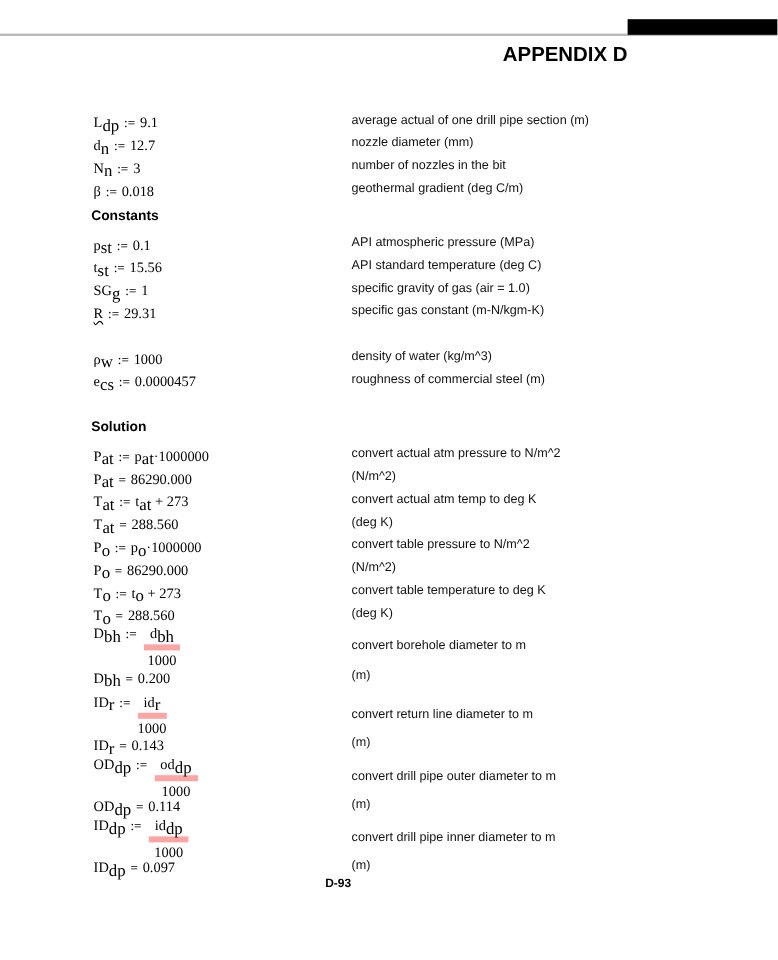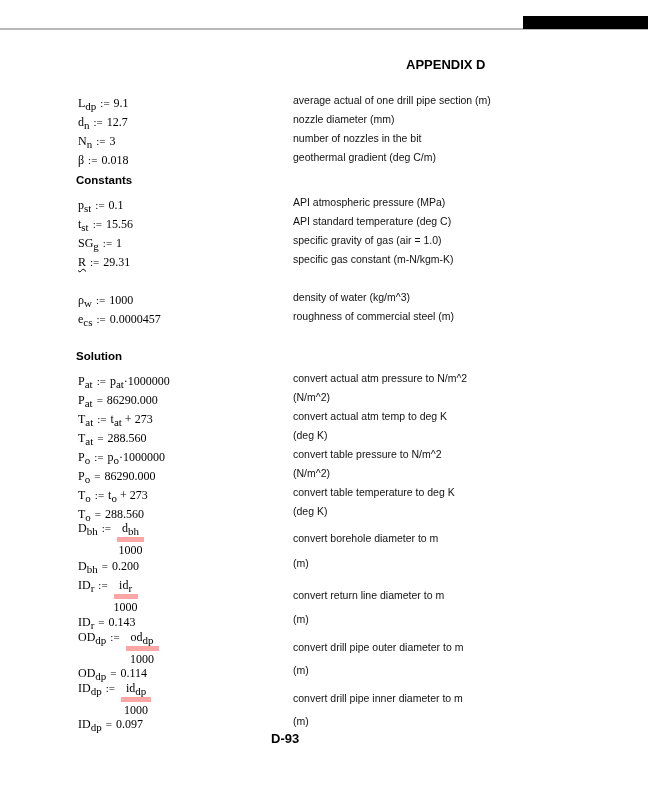--- a/index.html
+++ b/index.html
@@ -2,41 +2,41 @@
 <html><head>
 <meta charset="utf-8">
 <style>
   html,body{margin:0;padding:0;}
   body{width:648px;height:800px;background:#ffffff;position:relative;
        font-family:"Liberation Sans",sans-serif;color:#000;}
   .page{position:absolute;inset:0;background:#fff;overflow:hidden;}
 
   .hdr-rule{position:absolute;left:0;top:28px;width:648px;height:2px;background:#b9b9b9;}
   .hdr-bar{position:absolute;left:523px;top:16px;width:125px;height:13px;background:#000;}
-  .appendix{position:absolute;left:406px;top:36px;font-weight:bold;font-size:13px;margin-top:21px;}
+  .appendix{position:absolute;left:419px;top:36px;font-weight:bold;font-size:17px;}
 
   .heading{position:absolute;left:76px;font-weight:bold;font-size:11.5px;}
 
   .row{position:absolute;left:78px;right:0;height:16px;}
   .eq{font-family:"Liberation Serif",serif;font-size:12px;white-space:nowrap;}
-  sub.sb{font-size:11px;vertical-align:baseline;position:relative;top:3px;line-height:0;}
+  sub.sb{font-size:14px;vertical-align:baseline;position:relative;top:3px;line-height:0;}
   .op{margin:0 4px;font-size:11px;font-family:"Liberation Serif",serif;}
   .desc{position:absolute;left:215px;top:1px;font-size:10.5px;color:#121212;white-space:nowrap;}
 
   .wavy{text-decoration-line:underline;text-decoration-style:wavy;
         text-decoration-color:#000;text-decoration-thickness:1px;text-underline-offset:2px;}
 
   .frow{height:36px;}
   .feq{display:flex;align-items:flex-start;font-family:"Liberation Serif",serif;font-size:12px;white-space:nowrap;}
   .frac{display:inline-block;text-align:center;margin-left:2px;}
   .num{display:block;border-bottom:5px solid #fca5a5;padding:0 5px 1px;}
   .den{display:block;padding-top:1px;}
   .fdesc{top:11px;}
 
-  .pageno{position:absolute;left:271px;top:731px;font-weight:bold;font-size:13px;}
+  .pageno{position:absolute;left:271px;top:731px;font-weight:bold;font-size:10px;}
 </style>
 </head>
 <body>
 
 <div class="page">
 
   <div class="hdr-rule"></div>
   <div class="hdr-bar"></div>
   <div class="appendix">APPENDIX D</div>
 

